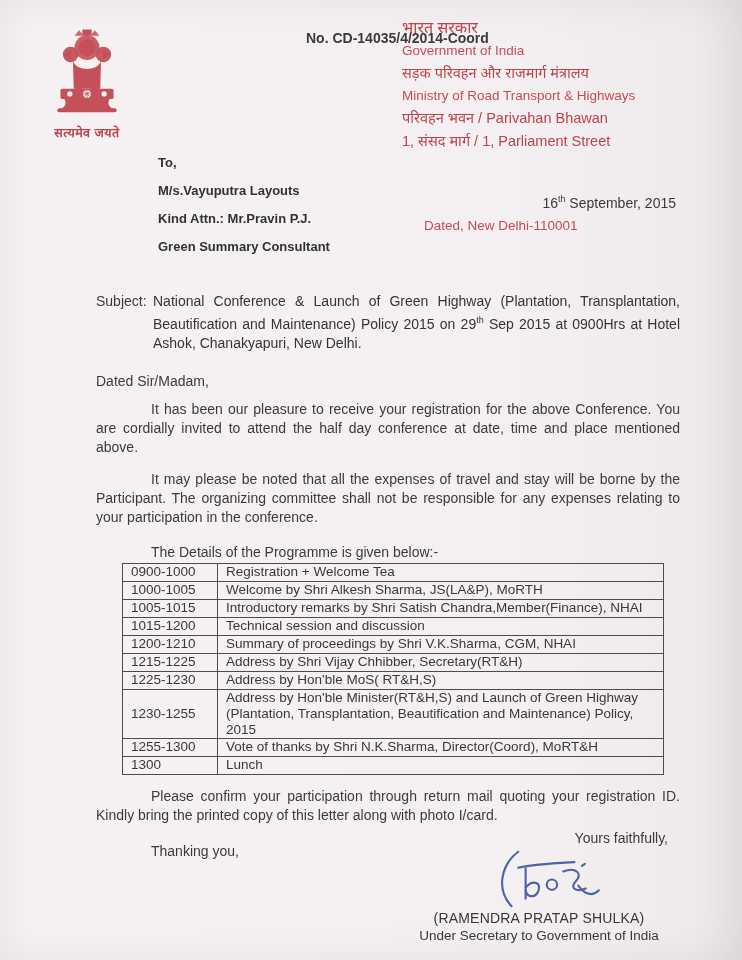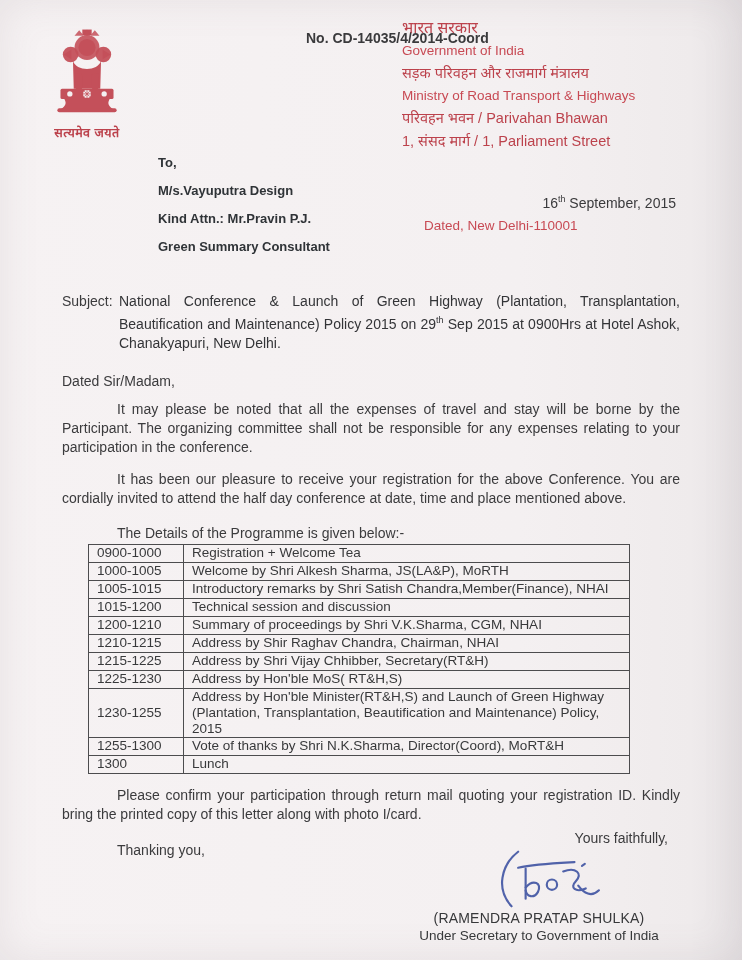--- a/index.html
+++ b/index.html
@@ -28,21 +28,21 @@
   
   .addressee{position:absolute;left:158px;top:156px;font-weight:bold;color:#2f3337;font-size:13px;}
   .addressee div{margin-bottom:14px;line-height:14px;}
   
   .dateblock{position:absolute;left:424px;top:194px;width:256px;}
   .date-en-top{font-size:14px;color:#3a3a3c;text-align:right;padding-right:4px;}
   .date-hi{font-size:14.5px;color:#c84a54;border-bottom:1.6px solid #c84a54;display:block;width:100%;padding-bottom:4px;margin-top:2px;}
   .date-en{font-size:13.5px;color:#c84a54;margin-top:7px;}
   sup{font-size:9px;}
   
-  .flow{position:absolute;left:0;top:288px;width:742px;height:672px;padding:4px 62px 0 62px;box-sizing:border-box;font-size:14px;line-height:19px;}
+  .flow{position:absolute;left:0;top:288px;width:742px;height:672px;padding:4px 62px 0 96px;box-sizing:border-box;font-size:14px;line-height:19px;}
   .subject-row{display:flex;margin-bottom:19px;}
   .subject-label{width:57px;flex:none;}
   .subject-text{font-weight:normal;text-align:justify;color:#333437;}
   .salutation{margin-bottom:9px;}
   .para{text-align:justify;text-indent:55px;margin:0 0 13px 0;}
   .prog-intro{margin:16px 0 1px 55px;}
   table.programme{border-collapse:collapse;margin:0 0 12px 26px;width:542px;font-size:13.5px;color:#38393b;}
   table.programme td{border:1.3px solid #4c4c4e;padding:0 8px;height:17px;line-height:16px;}
   td.time-cell{width:78px;white-space:nowrap;}
   .thanking{margin-top:17px;text-indent:55px;}
@@ -99,41 +99,41 @@
     <div class="lh-hi-lg">भारत सरकार</div>
     <div class="lh-en">Government of India</div>
     <div class="lh-hi">सड़क परिवहन और राजमार्ग मंत्रालय</div>
     <div class="lh-en">Ministry of Road Transport &amp; Highways</div>
     <div class="lh-hi">परिवहन भवन / Parivahan Bhawan</div>
     <div class="lh-hi">1, संसद मार्ग / 1, Parliament Street</div>
   </div>
 
   <div class="addressee">
     <div>To,</div>
-    <div>M/s.Vayuputra Design</div>
+    <div>M/s.Vayuputra Layouts</div>
     <div>Kind Attn.: Mr.Pravin P.J.</div>
     <div>Green Summary Consultant</div>
   </div>
 
   <div class="dateblock">
     <div class="date-en-top"><span>16</span><sup>th</sup><span> September, 2015</span></div>
     <div class="date-en">Dated, New Delhi-110001</div>
   </div>
 
   <div class="flow">
 
     <div class="subject-row">
       <div class="subject-label">Subject:</div>
       <div class="subject-text"><span>National Conference &amp; Launch of Green Highway (Plantation, Transplantation, Beautification and Maintenance) Policy 2015 on 29</span><sup>th</sup><span> Sep 2015 at 0900Hrs at Hotel Ashok, Chanakyapuri, New Delhi.</span></div>
     </div>
 
     <div class="salutation">Dated Sir/Madam,</div>
 
+    <p class="para">It has been our pleasure to receive your registration for the above Conference. You are cordially invited to attend the half day conference at date, time and place mentioned above.</p>
     <p class="para">It may please be noted that all the expenses of travel and stay will be borne by the Participant. The organizing committee shall not be responsible for any expenses relating to your participation in the conference.</p>
-    <p class="para">It has been our pleasure to receive your registration for the above Conference. You are cordially invited to attend the half day conference at date, time and place mentioned above.</p>
 
     <div class="prog-intro">The Details of the Programme is given below:-</div>
 
     <table class="programme">
       <tbody>
         <tr>
             <td class="time-cell">0900-1000</td>
             <td>Registration + Welcome Tea</td>
           </tr>
         <tr>
@@ -144,24 +144,20 @@
             <td class="time-cell">1005-1015</td>
             <td>Introductory remarks by Shri Satish Chandra,Member(Finance), NHAI</td>
           </tr>
         <tr>
             <td class="time-cell">1015-1200</td>
             <td>Technical session and discussion</td>
           </tr>
         <tr>
             <td class="time-cell">1200-1210</td>
             <td>Summary of proceedings by Shri V.K.Sharma, CGM, NHAI</td>
-          </tr>
-        <tr>
-            <td class="time-cell">1210-1215</td>
-            <td>Address by Shir Raghav Chandra, Chairman, NHAI</td>
           </tr>
         <tr>
             <td class="time-cell">1215-1225</td>
             <td>Address by Shri Vijay Chhibber, Secretary(RT&amp;H)</td>
           </tr>
         <tr>
             <td class="time-cell">1225-1230</td>
             <td>Address by Hon'ble MoS( RT&amp;H,S)</td>
           </tr>
         <tr>

